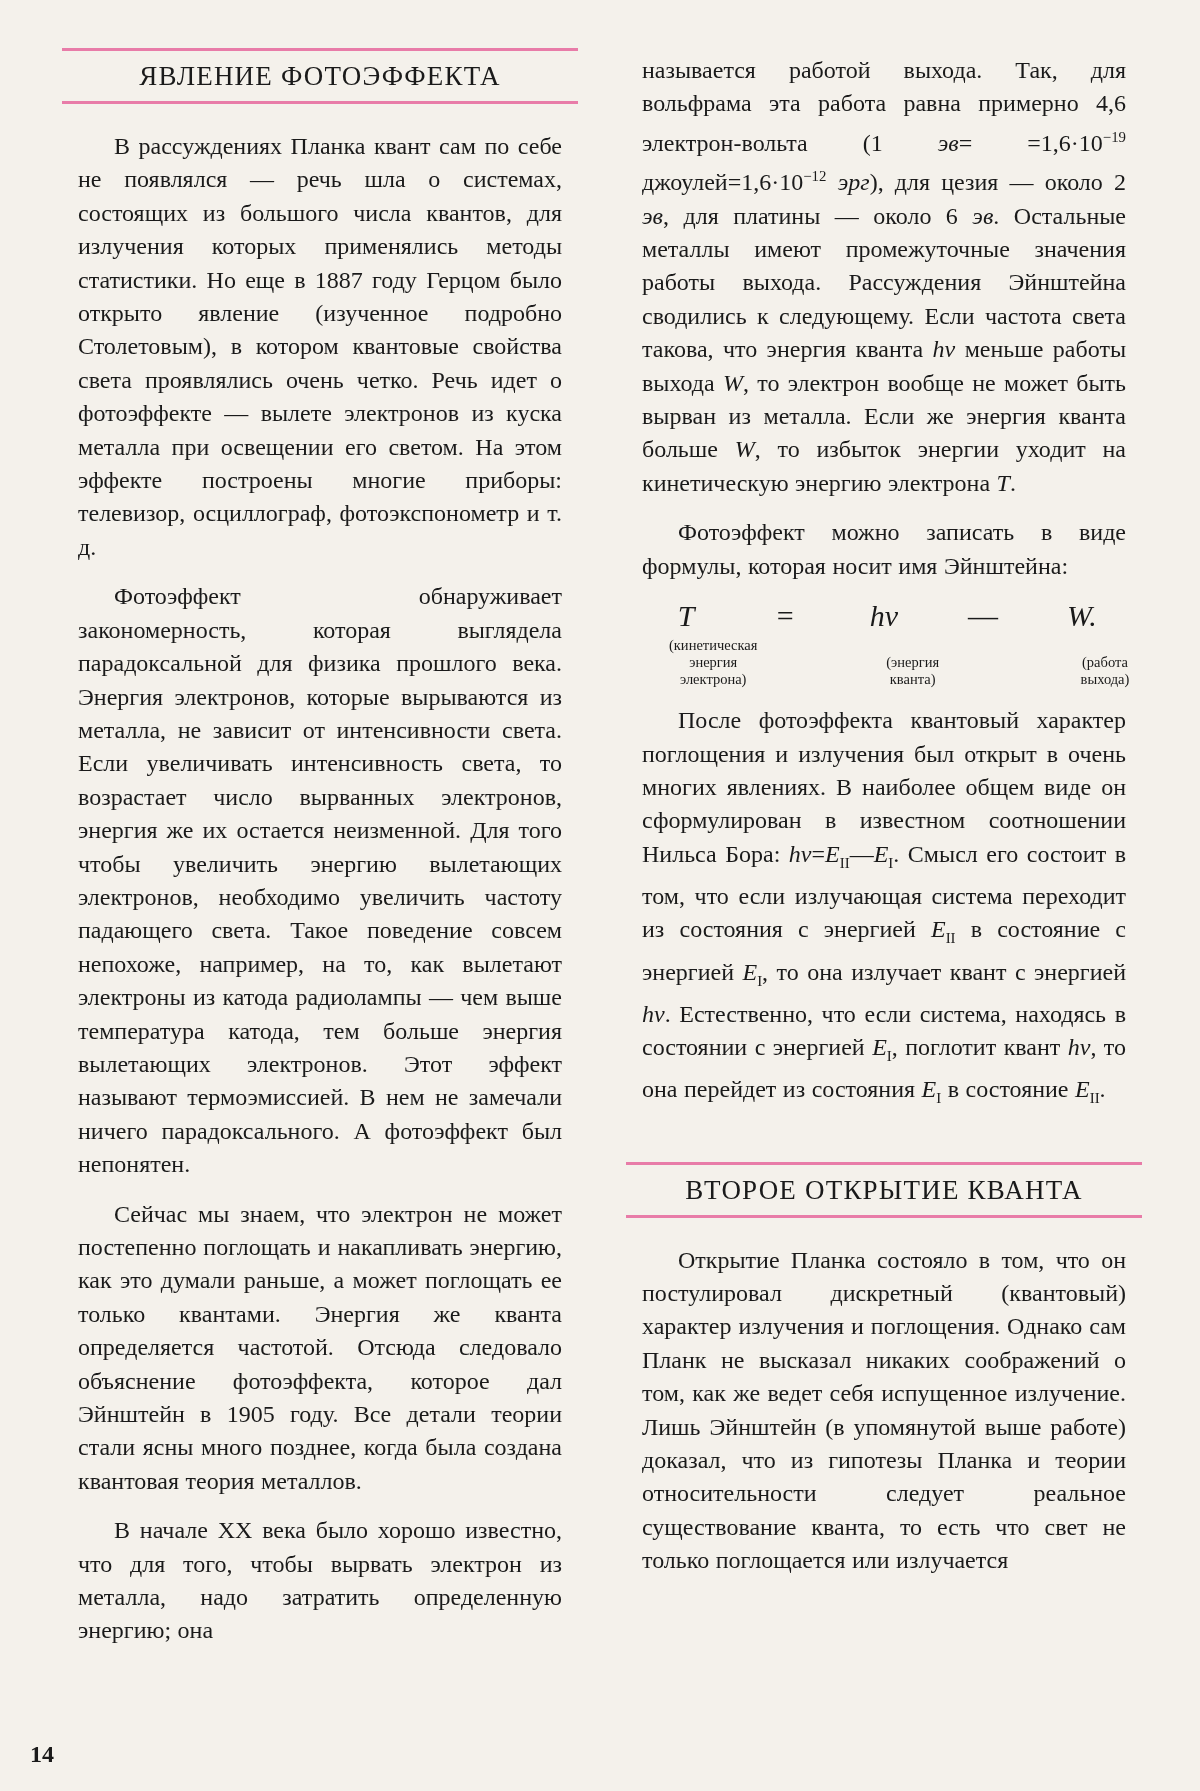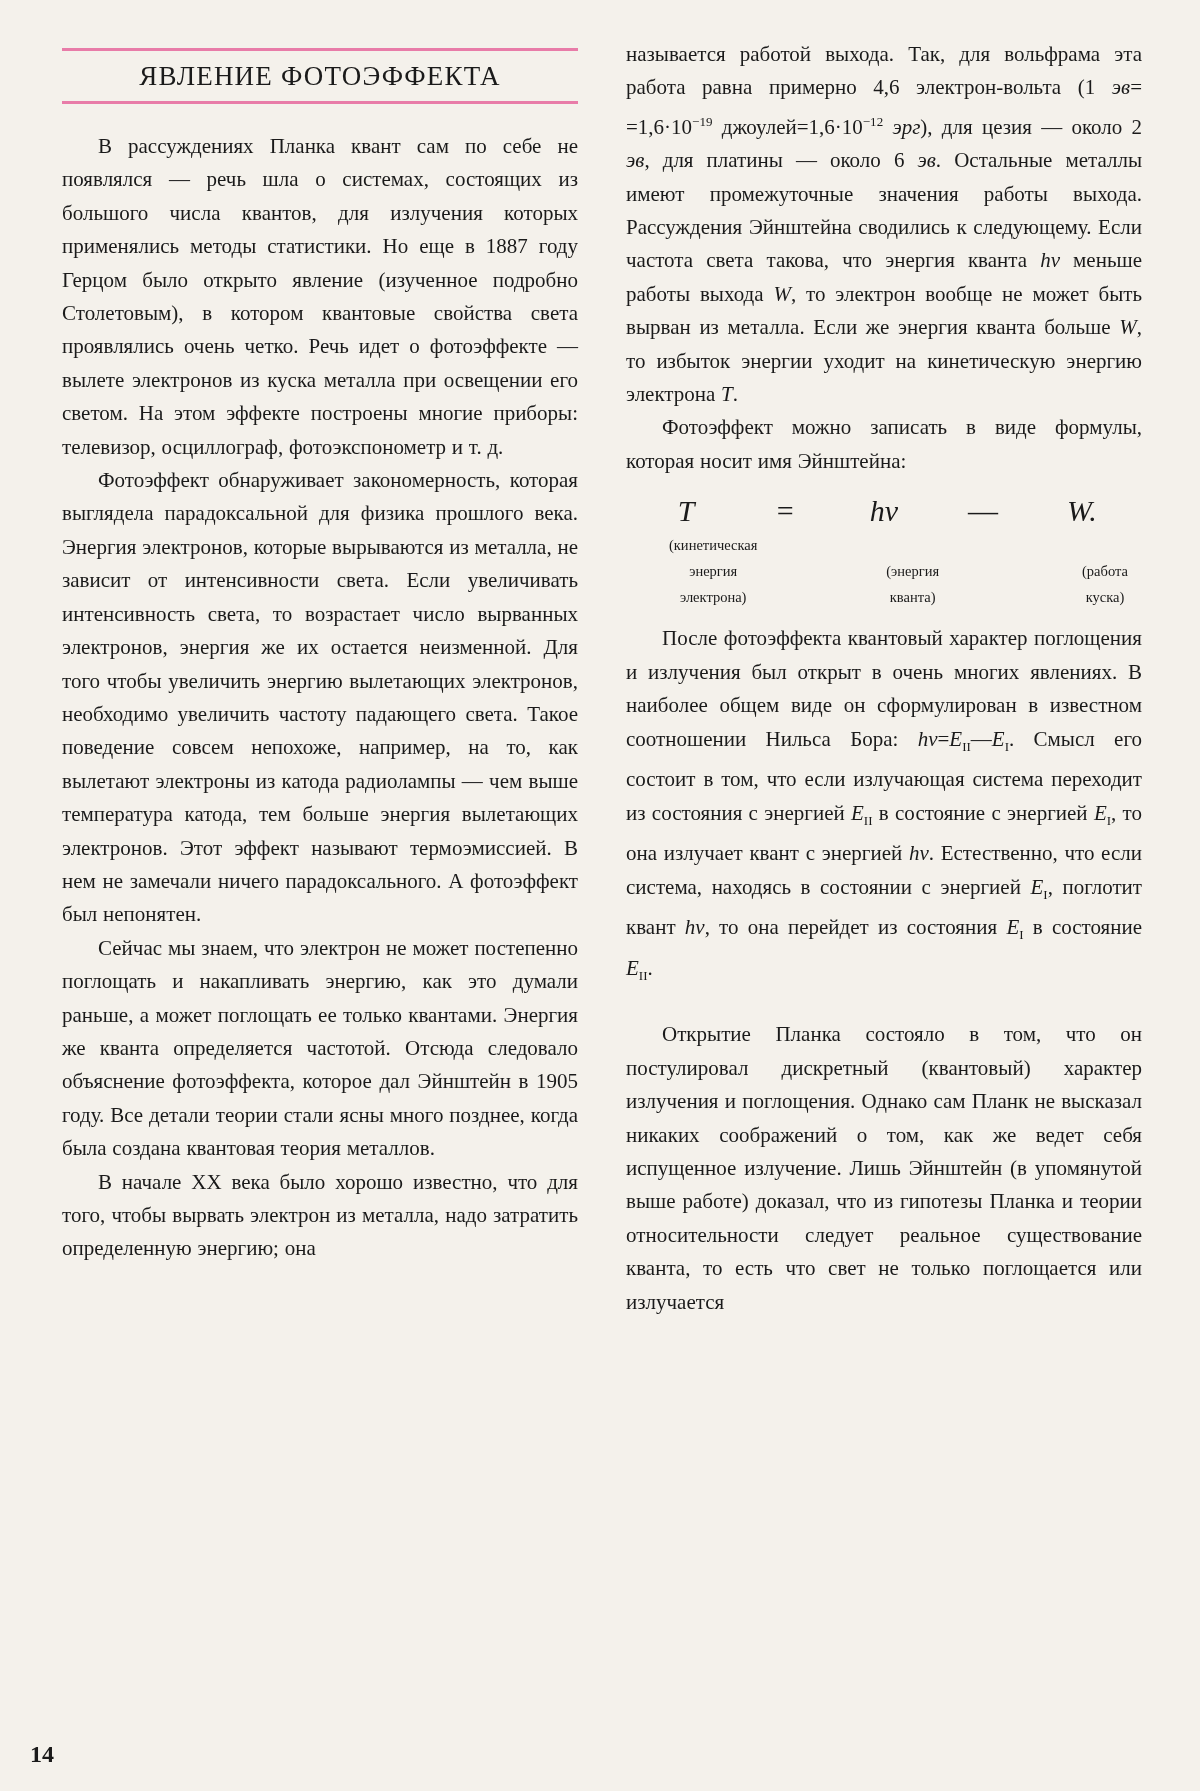--- a/index.html
+++ b/index.html
@@ -46,22 +46,22 @@
     margin-top: 9px;
   }
   .section-head h2 {
     font-size: 27px;
     letter-spacing: 1.2px;
     font-weight: normal;
     margin: 0;
     font-family: "Liberation Serif", serif;
   }
   p.body {
-    margin: 0;
-    font-size: 21px;
+    margin: 16px;
+    font-size: 24px;
     line-height: 33.4px;
     text-align: justify;
     text-indent: 36px;
     word-spacing: 0.5px;
     hyphens: manual;
   }
   p.body.cont {
     text-indent: 0;
   }
   .col-left p.body:first-of-type {
@@ -90,21 +90,21 @@
     line-height: 34px;
   }
   .formula .op {
     font-size: 30px;
     width: 90px;
     text-align: center;
     line-height: 34px;
   }
   .formula .cap {
     font-size: 14.5px;
-    line-height: 26px;
+    line-height: 17px;
     text-align: center;
     margin-top: 4px;
     font-family: "Liberation Serif", serif;
     margin-left: 43px;
   }
   .formula .spacer-cap {
     width: 90px;
   }
   i, .it {
     font-style: italic;
@@ -173,27 +173,32 @@
         <div class="line">
           <div class="term">
             <span class="cap">(кинетическая энергия электрона)</span>
           </div>
           <span class="spacer-cap"></span>
           <div class="term">
             <span class="cap">(энергия кванта)</span>
           </div>
           <span class="spacer-cap"></span>
           <div class="term">
-            <span class="cap">(работа куска)</span>
+            <span class="cap">(работа выхода)</span>
           </div>
         </div>
       </div>
 
       <p class="body">После фотоэффекта квантовый характер поглощения и излучения был открыт в очень многих явлениях. В наиболее общем виде он сформулирован в известном соотношении Нильса Бора: <i>hν</i>=<i>E</i><span class="sub">II</span>—<i>E</i><span class="sub">I</span>. Смысл его состоит в том, что если излучающая система переходит из состояния с энергией <i>E</i><span class="sub">II</span> в состояние с энергией <i>E</i><span class="sub">I</span>, то она излучает квант с энергией <i>hν</i>. Естественно, что если система, находясь в состоянии с энергией <i>E</i><span class="sub">I</span>, поглотит квант <i>hν</i>, то она перейдет из состояния <i>E</i><span class="sub">I</span> в состояние <i>E</i><span class="sub">II</span>.</p>
 
+      <div class="section-head head2-wrap">
+        <div class="rule-top"></div>
+        <h2>ВТОРОЕ ОТКРЫТИЕ КВАНТА</h2>
+        <div class="rule-bot"></div>
+      </div>
 
       <p class="body" style="margin-top:26px">Открытие Планка состояло в том, что он постулировал дискретный (квантовый) характер излучения и поглощения. Однако сам Планк не высказал никаких соображений о том, как же ведет себя испущенное излучение. Лишь Эйнштейн (в упомянутой выше работе) доказал, что из гипотезы Планка и теории относительности следует реальное существование кванта, то есть что свет не только поглощается или излучается</p>
 
     </div>
   </div>
 
   <div class="page-number">14</div>
 </div>
 
 </body></html>

